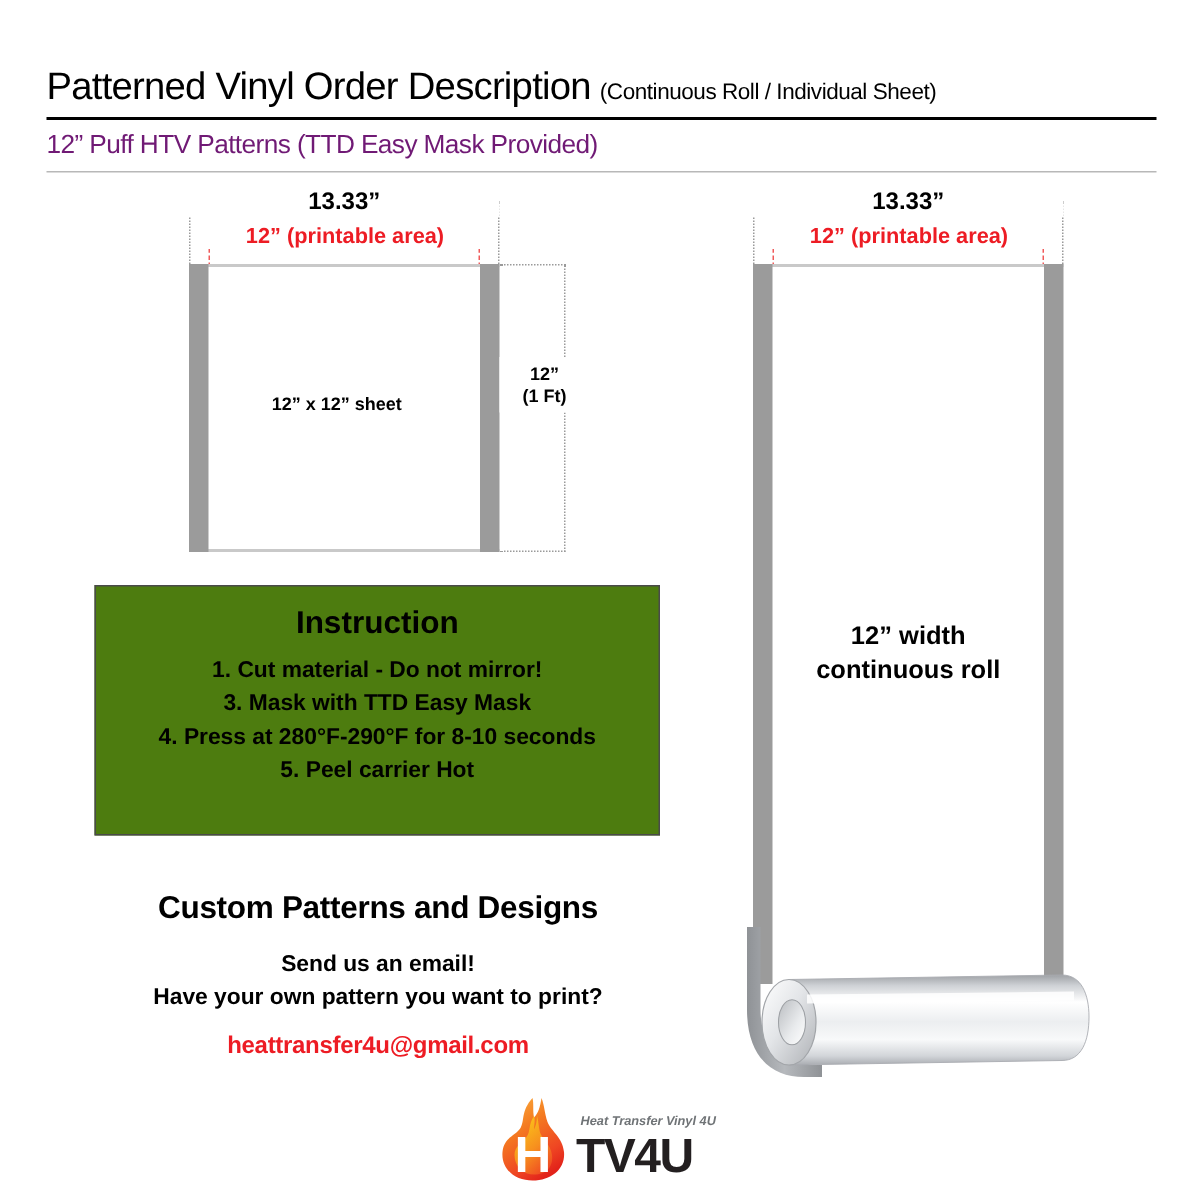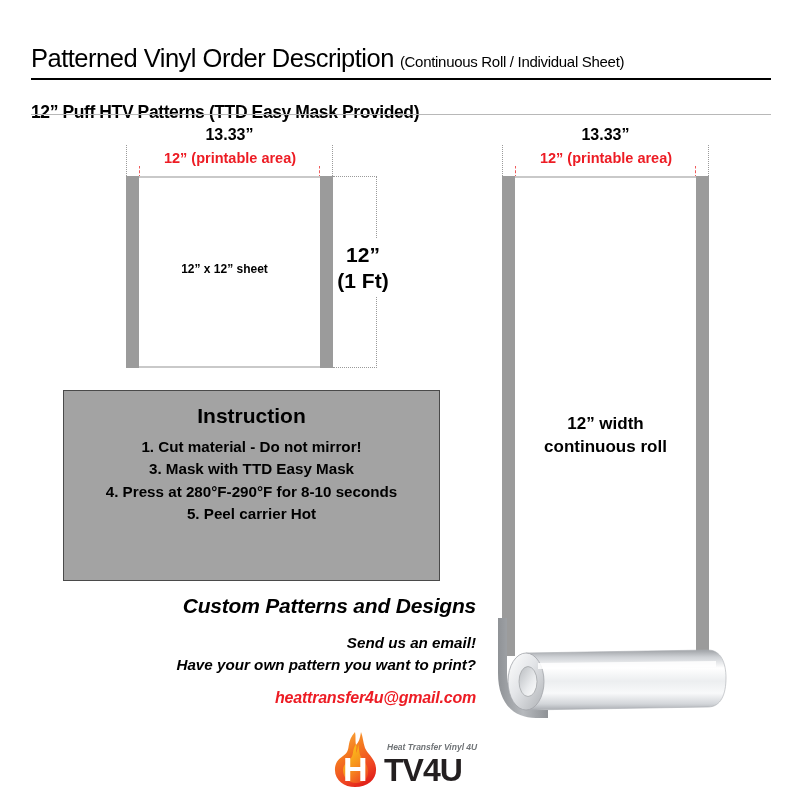--- a/index.html
+++ b/index.html
@@ -49,24 +49,24 @@
     position: absolute;
     left: 31px;
     top: 78px;
     width: 740px;
     height: 2px;
     background: #000000;
   }
   .subtitle-red {
     position: absolute;
     left: 31px;
-    top: 102px;
+    top: 86px;
     font-size: 17.5px;
-    font-weight: bold;
-    color: #000000;
+    font-weight: normal;
+    color: #701a75;
     letter-spacing: -0.4px;
     white-space: nowrap;
   }
   .hr-grey {
     position: absolute;
     left: 31px;
     top: 114px;
     width: 740px;
     height: 1px;
     background: #b8b8b8;
@@ -181,37 +181,37 @@
     border-right: 1px dotted #9a9a9a;
     border-bottom: 1px dotted #9a9a9a;
     box-sizing: border-box;
   }
   .dim-height-label {
     position: absolute;
     left: 333px;
     top: 238px;
     width: 60px;
     text-align: center;
-    font-size: 21px;
+    font-size: 12px;
     font-weight: bold;
     color: #000000;
     line-height: 1.22;
     background: #ffffff;
     padding: 4px 0;
   }
 
   
   .instruction-box {
     position: absolute;
     left: 63px;
     top: 390px;
     width: 377px;
-    height: 191px;
+    height: 167px;
     border: 1.5px solid #4a4a4a;
-    background: #a3a3a3;
+    background: #4d7c0f;
     box-sizing: border-box;
     text-align: center;
   }
   .instruction-title {
     margin-top: 13px;
     font-size: 21px;
     font-weight: bold;
     color: #000000;
   }
   .instruction-list {
@@ -223,25 +223,24 @@
     font-size: 15.2px;
     font-weight: bold;
     color: #000000;
     line-height: 1.47;
     white-space: nowrap;
   }
 
   
   .custom-block {
     position: absolute;
-    left: 52px;
+    left: 40px;
     top: 594px;
     width: 424px;
-    text-align: right;
-    font-style: italic;
+    text-align: center;
   }
   .custom-title {
     font-size: 21px;
     font-weight: bold;
     color: #000000;
     letter-spacing: -0.2px;
   }
   .custom-sub {
     margin-top: 14px;
     font-size: 15.2px;

